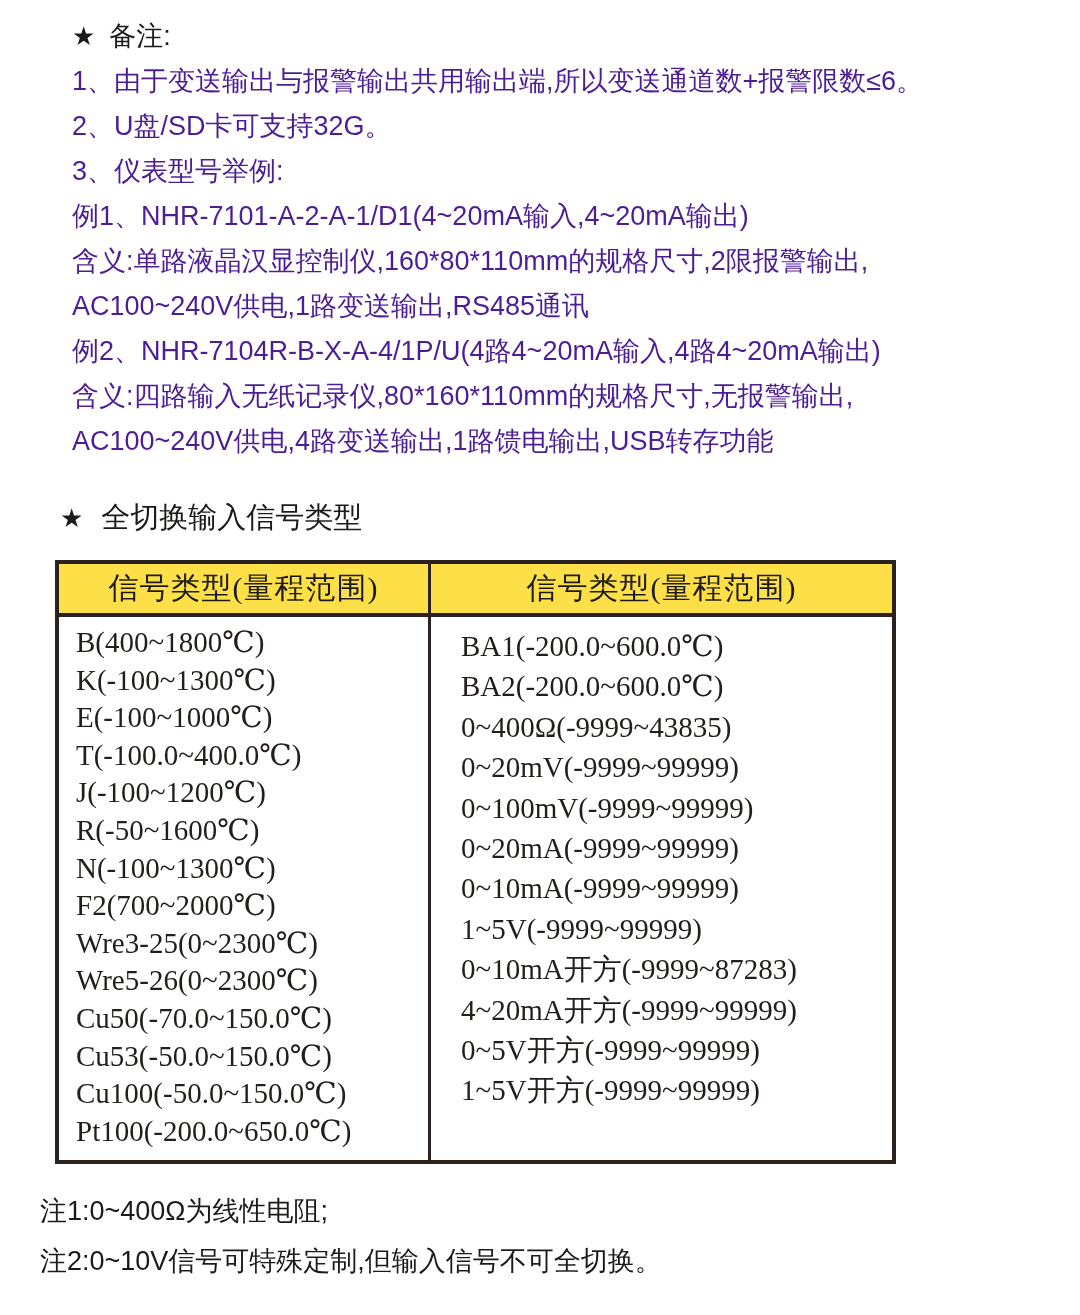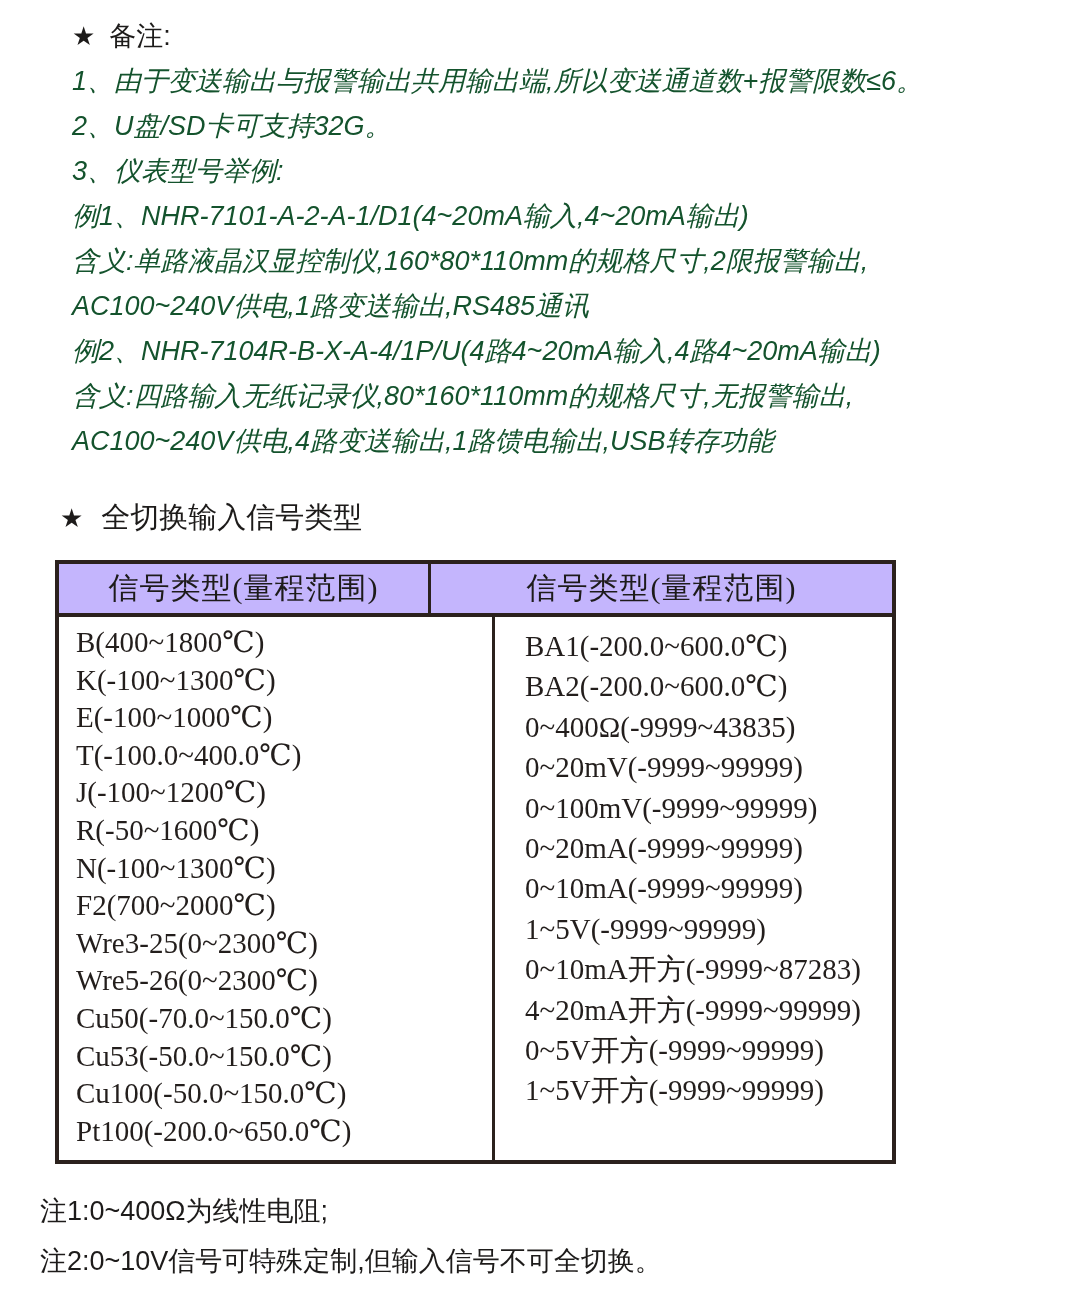--- a/index.html
+++ b/index.html
@@ -18,42 +18,42 @@
     font-size: 27px;
     line-height: 45px;
     white-space: nowrap;
   }
   .notes .heading { display: flex; align-items: center; }
   .star {
     font-size: 26px;
     margin-right: 14px;
     color: #1d1b1a;
   }
-  .notes .line { color: #14532d; font-style: italic; }
+  .notes .line { color: #4c1d95; }
 
   
   .section-title {
     margin: 34px 0 0 60px;
     font-size: 29px;
     display: flex;
     align-items: center;
     white-space: nowrap;
   }
   .section-title .star { margin-right: 18px; }
 
   
   .sig-table {
     box-sizing: border-box;
     margin: 22px 0 0 55px;
     width: 841px;
     border: 4px solid #2b211d;
   }
   .thead {
     display: flex;
-    background: #c4b5fd;
+    background: #fde047;
     border-bottom: 4px solid #2b211d;
     font-family: "Liberation Serif", "DejaVu Serif", "DejaVu Sans", serif;
     font-size: 30px;
     letter-spacing: 1px;
   }
   .th {
     box-sizing: border-box;
     height: 49px;
     display: flex;
     align-items: center;
@@ -63,21 +63,21 @@
   .th-left { width: 372px; border-right: 3px solid #2b211d; }
   .th-right { flex: 1; }
   .tbody {
     display: flex;
     font-family: "Liberation Serif", "DejaVu Serif", "DejaVu Sans", serif;
     font-size: 29px;
     color: #231e1c;
   }
   .col { box-sizing: border-box; white-space: nowrap; }
   .col-left {
-    width: 436px;
+    width: 372px;
     border-right: 3px solid #2b211d;
     padding: 7px 0 10px 17px;
     line-height: 37.6px;
   }
   .col-right {
     flex: 1;
     padding: 9px 0 10px 30px;
     line-height: 40.4px;
   }
 

